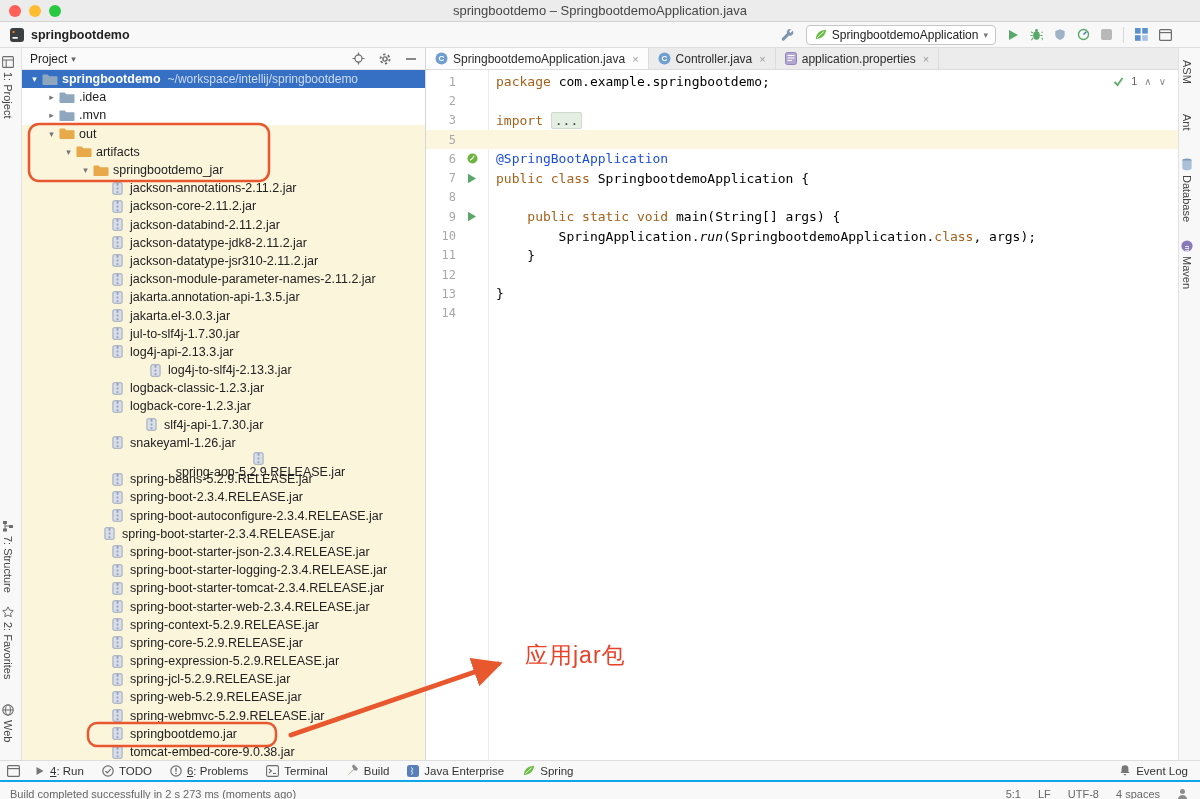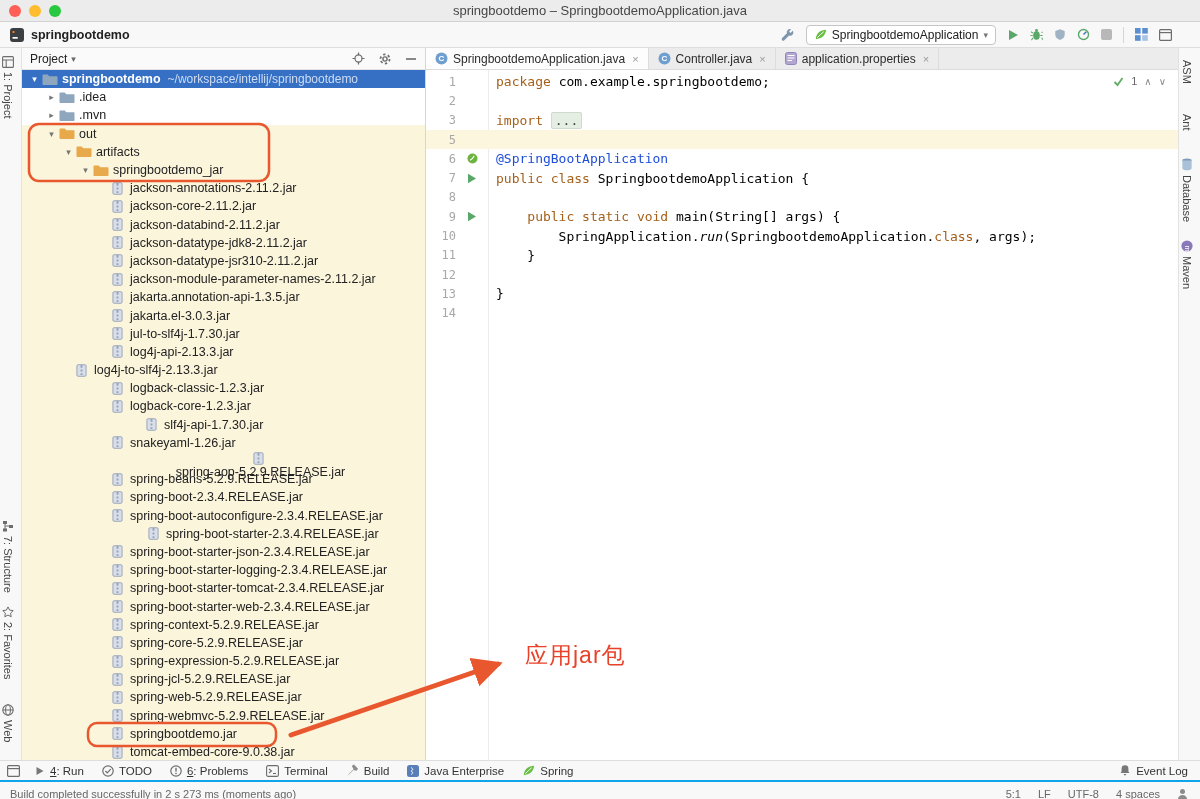--- a/index.html
+++ b/index.html
@@ -428,21 +428,21 @@
         <div class="tree-row yellow" style="padding-left: 74px;">
           <span class="chev"></span>
           <span class="icn t-icon">
             <svg width="11" height="13" viewBox="0 0 12 14">
               <rect x="1" y=".7" width="10" height="12.6" rx="1.3" fill="#d8deea" stroke="#96a2b8" stroke-width="1"></rect>
               <path d="M5 1h2v3H5zM5 6h2v2H5zM5 10h2v2H5z" fill="#96a2b8"></path>
             </svg>
           </span>
           <span class="t-label">log4j-api-2.13.3.jar</span>
         </div>
-        <div class="tree-row yellow" style="padding-left: 38px;">
+        <div class="tree-row yellow" style="padding-left: 112px;">
           <span class="chev"></span>
           <span class="icn t-icon">
             <svg width="11" height="13" viewBox="0 0 12 14">
               <rect x="1" y=".7" width="10" height="12.6" rx="1.3" fill="#d8deea" stroke="#96a2b8" stroke-width="1"></rect>
               <path d="M5 1h2v3H5zM5 6h2v2H5zM5 10h2v2H5z" fill="#96a2b8"></path>
             </svg>
           </span>
           <span class="t-label">log4j-to-slf4j-2.13.3.jar</span>
         </div>
         <div class="tree-row yellow" style="padding-left: 74px;">
@@ -518,21 +518,21 @@
         <div class="tree-row yellow" style="padding-left: 74px;">
           <span class="chev"></span>
           <span class="icn t-icon">
             <svg width="11" height="13" viewBox="0 0 12 14">
               <rect x="1" y=".7" width="10" height="12.6" rx="1.3" fill="#d8deea" stroke="#96a2b8" stroke-width="1"></rect>
               <path d="M5 1h2v3H5zM5 6h2v2H5zM5 10h2v2H5z" fill="#96a2b8"></path>
             </svg>
           </span>
           <span class="t-label">spring-boot-autoconfigure-2.3.4.RELEASE.jar</span>
         </div>
-        <div class="tree-row yellow" style="padding-left: 110px;">
+        <div class="tree-row yellow" style="padding-left: 66px;">
           <span class="chev"></span>
           <span class="icn t-icon">
             <svg width="11" height="13" viewBox="0 0 12 14">
               <rect x="1" y=".7" width="10" height="12.6" rx="1.3" fill="#d8deea" stroke="#96a2b8" stroke-width="1"></rect>
               <path d="M5 1h2v3H5zM5 6h2v2H5zM5 10h2v2H5z" fill="#96a2b8"></path>
             </svg>
           </span>
           <span class="t-label">spring-boot-starter-2.3.4.RELEASE.jar</span>
         </div>
         <div class="tree-row yellow" style="padding-left: 74px;">

